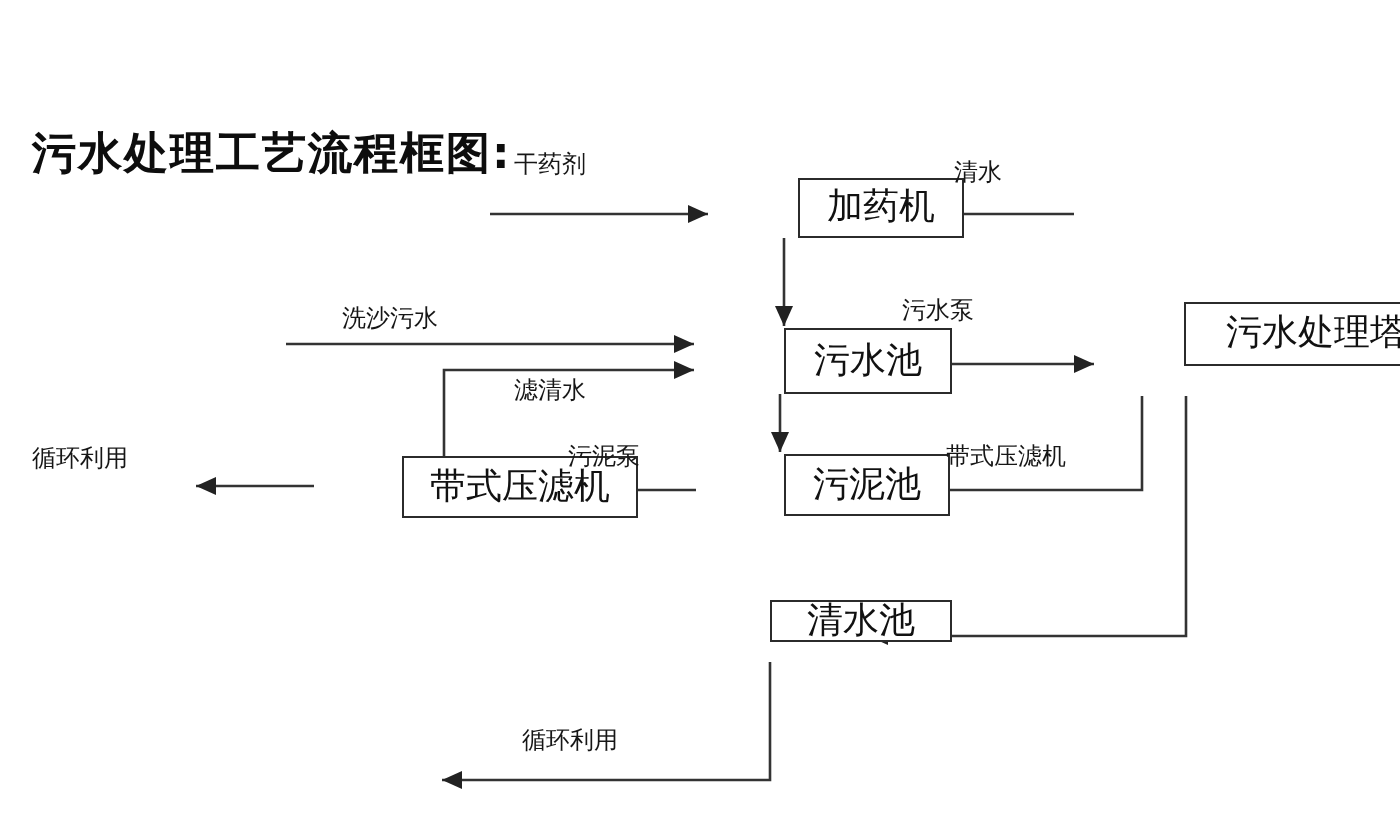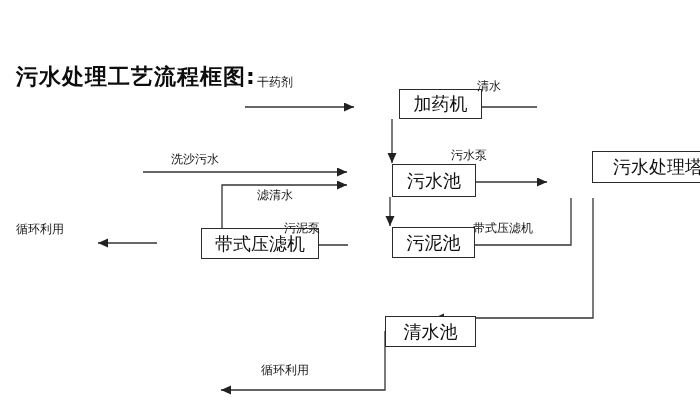--- a/index.html
+++ b/index.html
@@ -55,21 +55,21 @@
     stroke: #333333;
     stroke-width: 1.3;
     fill: none;
   }
   
   .n-dosing       { left: 355px; top:  89px; width:  83px; height: 30px; }
   .n-sewage-pool  { left: 348px; top: 164px; width:  84px; height: 33px; text-align: right; }
   .n-tower        { left: 548px; top: 151px; width: 132px; height: 32px; }
   .n-sludge-pool  { left: 348px; top: 227px; width:  83px; height: 31px; }
   .n-belt-press   { left: 157px; top: 228px; width: 118px; height: 31px; }
-  .n-clear-pool   { left: 341px; top: 316px; width:  91px; height: 31px; }
+  .n-clear-pool   { left: 341px; top: 300px; width:  91px; height: 21px; }
   
   .l-dry-chemical   { left: 257px; top:  76px; }
   .l-clear-water    { left: 477px; top:  80px; }
   .l-sand-washing   { left: 171px; top: 153px; }
   .l-sewage-pump    { left: 451px; top: 149px; }
   .l-filtered-water { left: 257px; top: 189px; }
   .l-sludge-pump    { left: 284px; top: 222px; }
   .l-bottom-sewage  { left: 473px; top: 222px; }
   .l-mud-cake       { left:  16px; top: 223px; }
   .l-recycling      { left: 261px; top: 364px; font-family: Liberation Serif, serif; }

